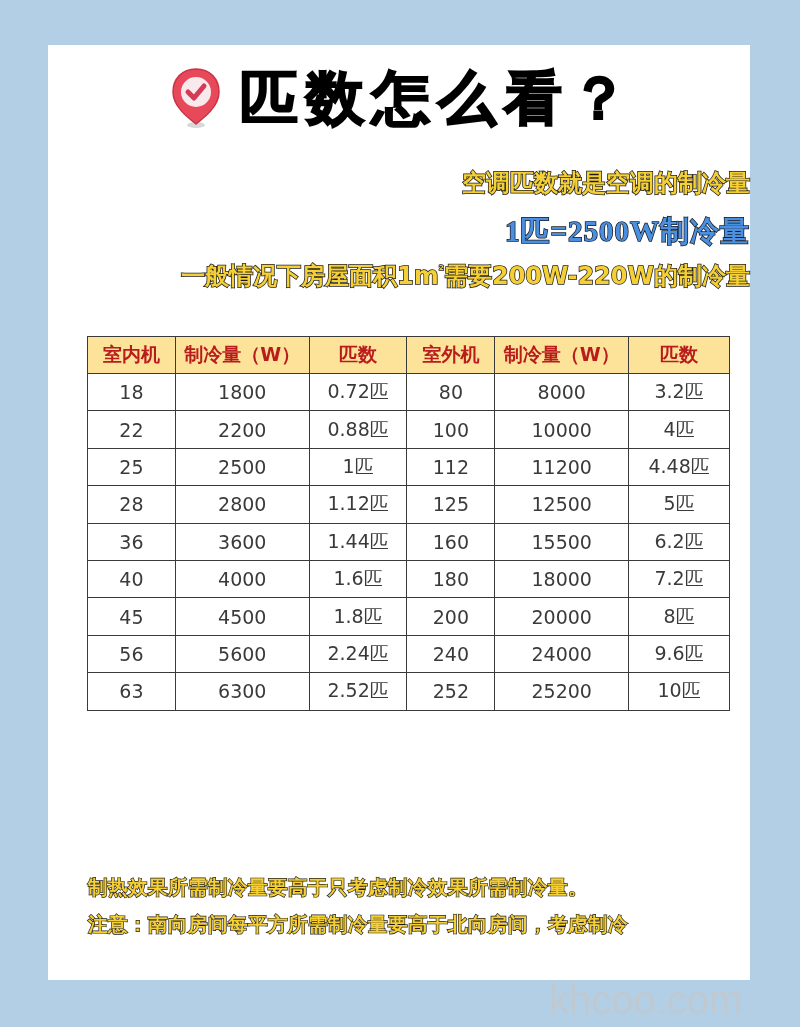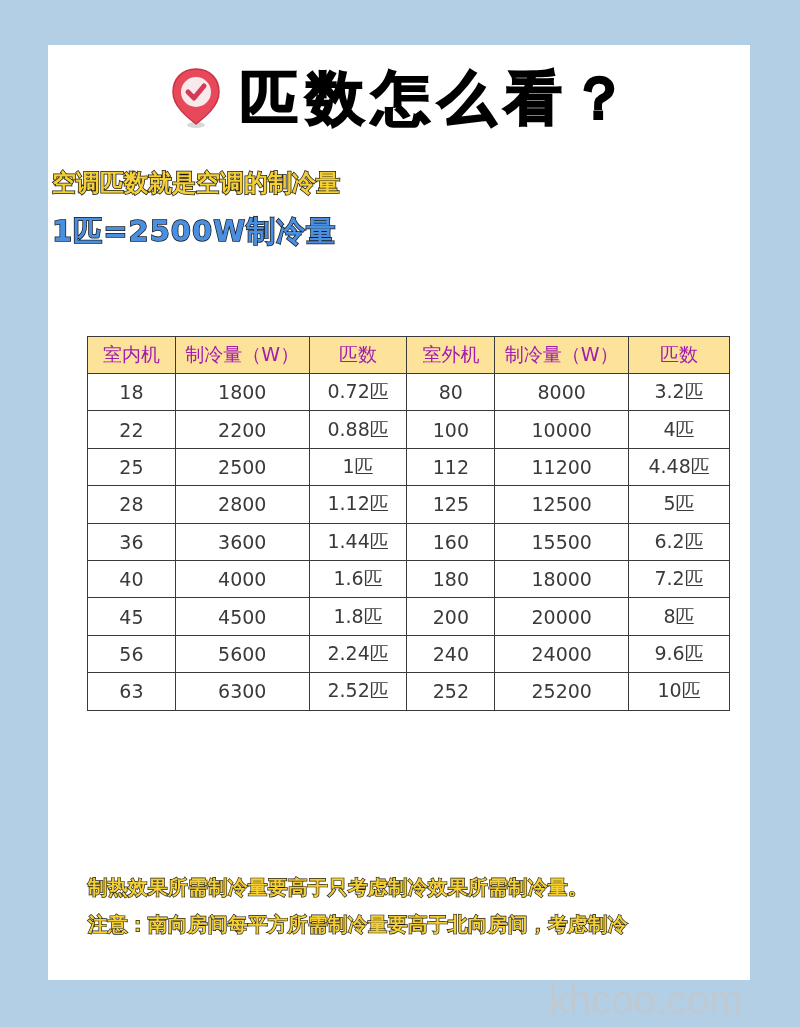--- a/index.html
+++ b/index.html
@@ -31,28 +31,28 @@
       font-family: "DejaVu Sans", sans-serif;
       font-weight: bold;
       font-size: 58px;
       color: #000;
       letter-spacing: 8px;
       line-height: 1;
       -webkit-text-stroke: 2px #000;
     }
     .sub {
       position: absolute; left: 4px; right: 0;
-      text-align: left;
+      text-align: right;
       font-weight: bold;
       line-height: 1;
       -webkit-text-stroke: 1.5px #1a1a1a;
       paint-order: stroke fill;
     }
     .sub1 { top: 126px; font-size: 24px; color: #f5cf36; }
-    .sub2 { top: 172px; font-size: 29px; color: #4a8fe0; letter-spacing: 1px; }
+    .sub2 { top: 172px; font-size: 29px; color: #4a8fe0; letter-spacing: 1px; font-family: Liberation Serif, serif; }
     .sub3 { top: 219px; font-size: 24px; color: #f5cf36; }
     .sub3 sup { font-size: 12px; vertical-align: top; }
 
     table.spec {
       position: absolute;
       left: 39px; top: 291px;
       width: 643px;
       border-collapse: collapse;
       font-family: "DejaVu Sans", sans-serif;
       font-size: 19px;
@@ -60,22 +60,22 @@
     }
     table.spec th, table.spec td {
       border: 1.5px solid #3a3a3a;
       text-align: center;
       height: 37.4px;
       padding: 0;
       white-space: nowrap;
     }
     table.spec th {
       background: #fde29a;
-      font-weight: normal;
-      color: #a21caf;
+      font-weight: bold;
+      color: #b91c1c;
       height: 37px;
       font-size: 19px;
     }
     table.spec td.cell { font-weight: normal; }
 
     .note {
       position: absolute;
       left: 40px; width: 640px;
       font-weight: bold;
       font-size: 19.5px;
@@ -107,20 +107,21 @@
         <path d="M26 2 C12 2 3 12 3 25 C3 39 17 50 26 57 C35 50 49 39 49 25 C49 12 40 2 26 2 Z" fill="#e8495a" stroke="#c93345" stroke-width="1.5"></path>
         <circle cx="26" cy="25" r="15" fill="#f7e9ec"></circle>
         <path d="M18 25 L24 31 L34 19" fill="none" stroke="#d63a55" stroke-width="5" stroke-linecap="round" stroke-linejoin="round"></path>
       </svg>
     </span>
     <span class="title">匹数怎么看？</span>
   </div>
 
   <div class="sub sub1">空调匹数就是空调的制冷量</div>
   <div class="sub sub2">1匹=2500W制冷量</div>
+  <div class="sub sub3"><span>一般情况下房屋面积1m</span><sup>²</sup><span>需要200W-220W的制冷量</span></div>
 
   <table class="spec">
     <colgroup>
       <col style="width:88px">
         <col style="width:134px">
         <col style="width:98px">
       <col style="width:88px">
         <col style="width:134px">
         <col style="width:101px">
     </colgroup>

